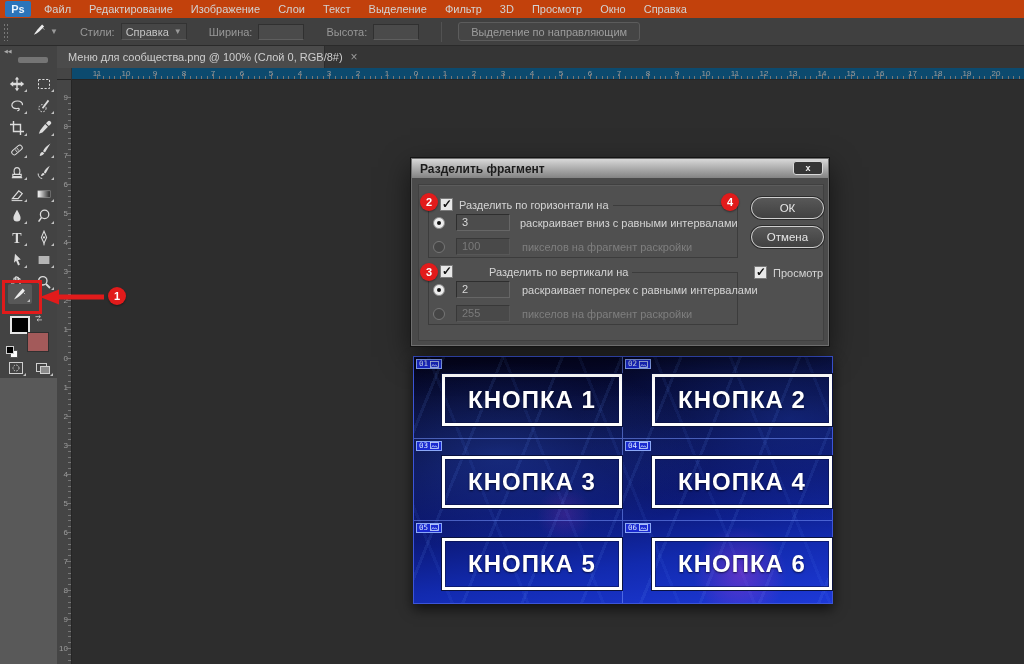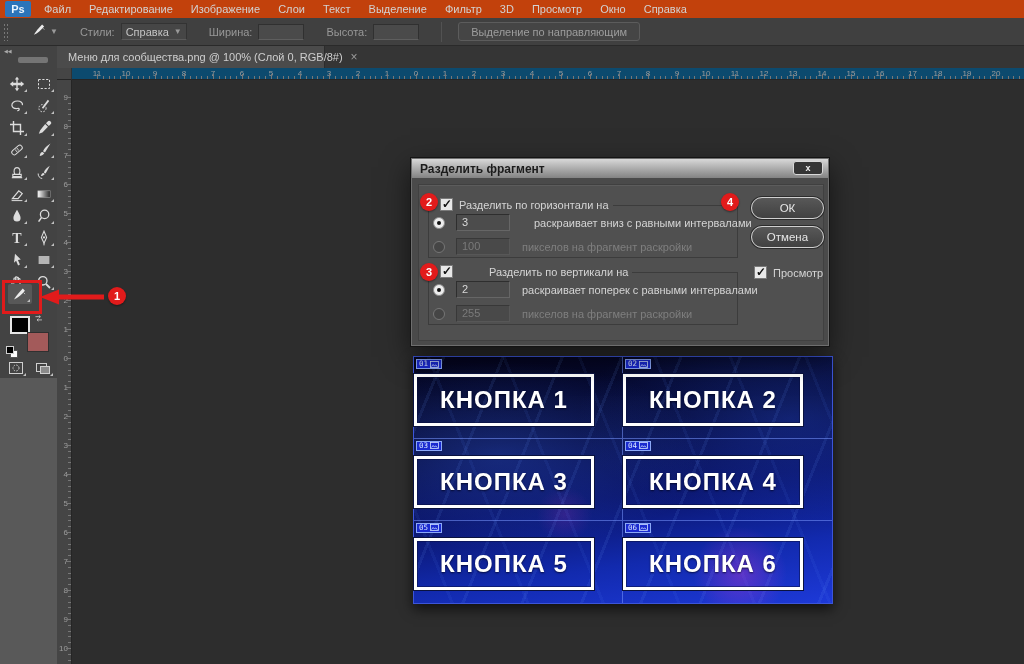--- a/index.html
+++ b/index.html
@@ -76,21 +76,21 @@
     background:
       radial-gradient(circle at 78% 88%, rgba(255,60,220,.30), transparent 12%),
       radial-gradient(circle at 36% 64%, rgba(255,60,220,.14), transparent 9%),
       radial-gradient(ellipse at 20% 40%, rgba(60,110,255,.30), transparent 45%),
       radial-gradient(ellipse at 90% 25%, rgba(50,100,255,.25), transparent 40%),
       repeating-linear-gradient(112deg, transparent 0 26px, rgba(110,160,255,.10) 26px 29px, transparent 29px 55px),
       repeating-linear-gradient(68deg, transparent 0 34px, rgba(90,140,255,.08) 34px 37px, transparent 37px 70px),
       linear-gradient(172deg, #04051d 0%, #060a38 32%, #0a1468 55%, #122aae 78%, #1d39d8 100%); }
   .slice-cell { position:absolute; width:50%; height:33.333%;
     border-right:1px solid rgba(120,150,255,.55); border-bottom:1px solid rgba(120,150,255,.55);
-    display:flex; align-items:center; justify-content:flex-start; }
+    display:flex; align-items:center; justify-content:flex-end; }
   .slice-badge { position:absolute; left:2px; top:2px; height:10px; display:flex; align-items:center; gap:2px;
     background:#1a2ad0; border:1px solid rgba(160,190,255,.85); padding:0 2px;
     font-family:"DejaVu Sans Mono", monospace; font-size:7.5px; color:#d8e6ff; line-height:8px; }
   .ps-button { width:180px; height:52px; margin-top:5px; border:3px solid #ffffff;
     box-shadow:0 0 0 1px #0a123f, inset 0 0 0 1px rgba(8,14,60,.5);
     display:flex; align-items:center; justify-content:center; }
   .ps-button span { color:#fff; font-weight:bold; font-size:24px; letter-spacing:1px;
     text-shadow:0 1px 2px rgba(0,0,20,.7); }
 
   
@@ -737,21 +737,21 @@
     <div class="dlg-panel"></div>
 
     <div class="dlg-group" style="left:17px; top:47px;"></div>
     <div class="dlg-legend" style="left:25px; top:40px;">
       <span class="checkbox checked"></span>
       <span class="dlg-label">Разделить по горизонтали на</span>
     </div>
     <div class="dlg-row" style="left:22px; top:56px;">
       <span class="radio on"></span>
       <span class="dlg-input" style="margin-left:11px;">3</span>
-      <span class="dlg-label" style="margin-left:24px;text-align:right;">раскраивает вниз с равными интервалами</span>
+      <span class="dlg-label" style="margin-left:10px;text-align:right;">раскраивает вниз с равными интервалами</span>
     </div>
     <div class="dlg-row" style="left:22px; top:80px;">
       <span class="radio"></span>
       <span class="dlg-input dim" style="margin-left:11px;">100</span>
       <span class="dlg-label dim" style="margin-left:12px;">пикселов на фрагмент раскройки</span>
     </div>
 
     <div class="dlg-group" style="left:17px; top:114px;"></div>
     <div class="dlg-legend" style="left:25px; top:107px;gap:36px;">
       <span class="checkbox checked"></span>

